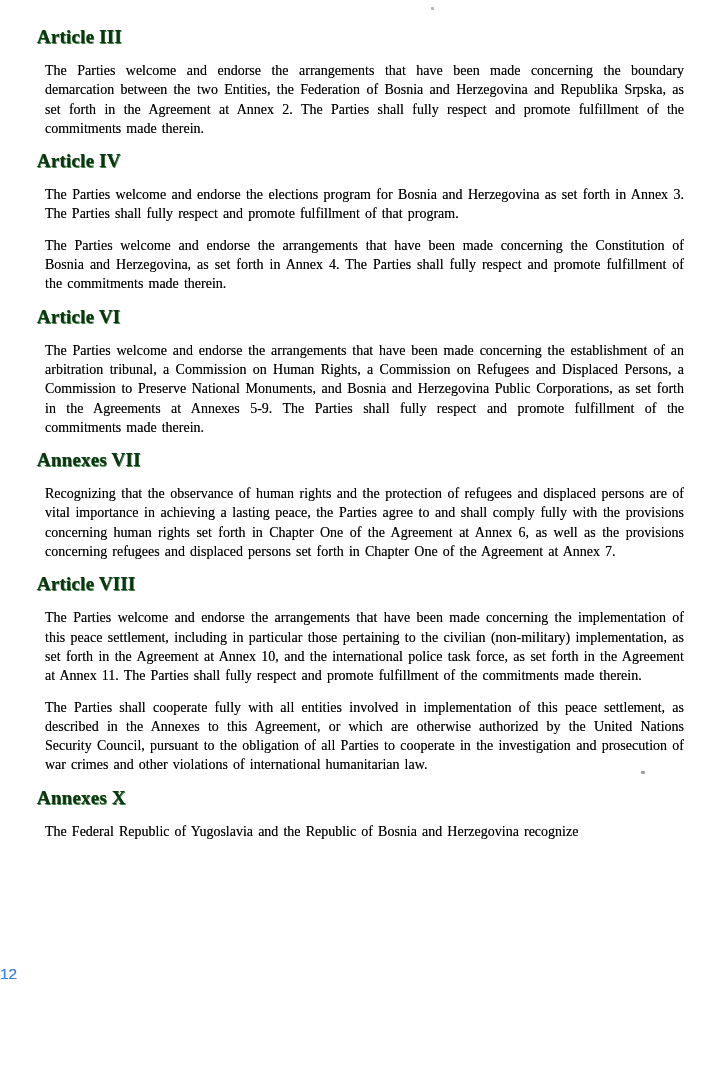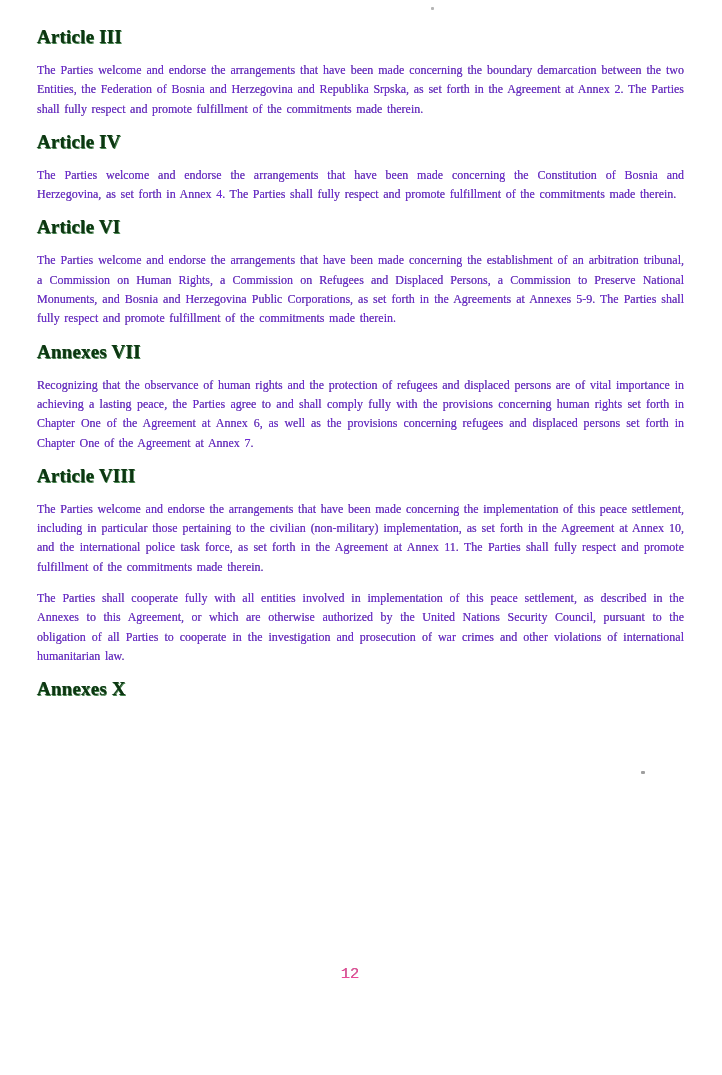--- a/index.html
+++ b/index.html
@@ -23,41 +23,40 @@
     font-size: 19px;
     line-height: 22px;
     font-weight: bold;
     color: #0d3512;
     text-shadow: 0.6px 0.6px 0.6px rgba(34, 110, 44, 0.85), -0.4px 0 0.4px rgba(30, 100, 40, 0.5);
     margin: 0 0 13px 0;
     letter-spacing: 0.2px;
   }
   .article-body {
     font-family: "Liberation Serif", serif;
-    font-size: 12px;
+    font-size: 14px;
     line-height: 19.3px;
-    color: #6d28d9;
+    color: #000000;
     text-align: justify;
     text-justify: inter-word;
     word-spacing: 1.6px;
-    margin: 0 0 12px 0;
+    margin: 0 0 12px 8px;
     text-shadow: 0 0 0.5px rgba(0,0,0,0.55);
   }
   .section {
     margin: 0;
   }
   .page-number {
     position: absolute;
     left: 0;
     right: 22px;
     bottom: 33px;
-    text-align: center;
-    font-family: Liberation Mono, monospace;
+    font-family: Liberation Sans, sans-serif;
     font-size: 15.5px;
-    color: #ec4899;
+    color: #3b82f6;
     text-shadow: 0 0 0.5px rgba(0,0,0,0.5);
   }
   .speck {
     position: absolute;
     background: #b5b5b5;
     border-radius: 1px;
   }
   .speck-top {
     left: 431px;
     top: 7px;
@@ -81,20 +80,21 @@
 
   <div class="content">
 
     <div class="section">
       <div class="article-heading">Article III</div>
       <p class="article-body">The Parties welcome and endorse the arrangements that have been made concerning the boundary demarcation between the two Entities, the Federation of Bosnia and Herzegovina and Republika Srpska, as set forth in the Agreement at Annex 2. The Parties shall fully respect and promote fulfillment of the commitments made therein.</p>
     </div>
 
     <div class="section">
       <div class="article-heading">Article IV</div>
+      <p class="article-body">The Parties welcome and endorse the elections program for Bosnia and Herzegovina as set forth in Annex 3. The Parties shall fully respect and promote fulfillment of that program.</p>
     </div>
 
     <div class="section">
       <p class="article-body">The Parties welcome and endorse the arrangements that have been made concerning the Constitution of Bosnia and Herzegovina, as set forth in Annex 4. The Parties shall fully respect and promote fulfillment of the commitments made therein.</p>
     </div>
 
     <div class="section">
       <div class="article-heading">Article VI</div>
       <p class="article-body">The Parties welcome and endorse the arrangements that have been made concerning the establishment of an arbitration tribunal, a Commission on Human Rights, a Commission on Refugees and Displaced Persons, a Commission to Preserve National Monuments, and Bosnia and Herzegovina Public Corporations, as set forth in the Agreements at Annexes 5-9. The Parties shall fully respect and promote fulfillment of the commitments made therein.</p>
     </div>
@@ -108,18 +108,19 @@
       <div class="article-heading">Article VIII</div>
       <p class="article-body">The Parties welcome and endorse the arrangements that have been made concerning the implementation of this peace settlement, including in particular those pertaining to the civilian (non-military) implementation, as set forth in the Agreement at Annex 10, and the international police task force, as set forth in the Agreement at Annex 11. The Parties shall fully respect and promote fulfillment of the commitments made therein.</p>
     </div>
 
     <div class="section">
       <p class="article-body">The Parties shall cooperate fully with all entities involved in implementation of this peace settlement, as described in the Annexes to this Agreement, or which are otherwise authorized by the United Nations Security Council, pursuant to the obligation of all Parties to cooperate in the investigation and prosecution of war crimes and other violations of international humanitarian law.</p>
     </div>
 
     <div class="section">
       <div class="article-heading">Annexes X</div>
+      <p class="article-body">The Federal Republic of Yugoslavia and the Republic of Bosnia and Herzegovina recognize</p>
     </div>
 
   </div>
 
   <div class="page-number">12</div>
 </div>
 
 </body></html>

